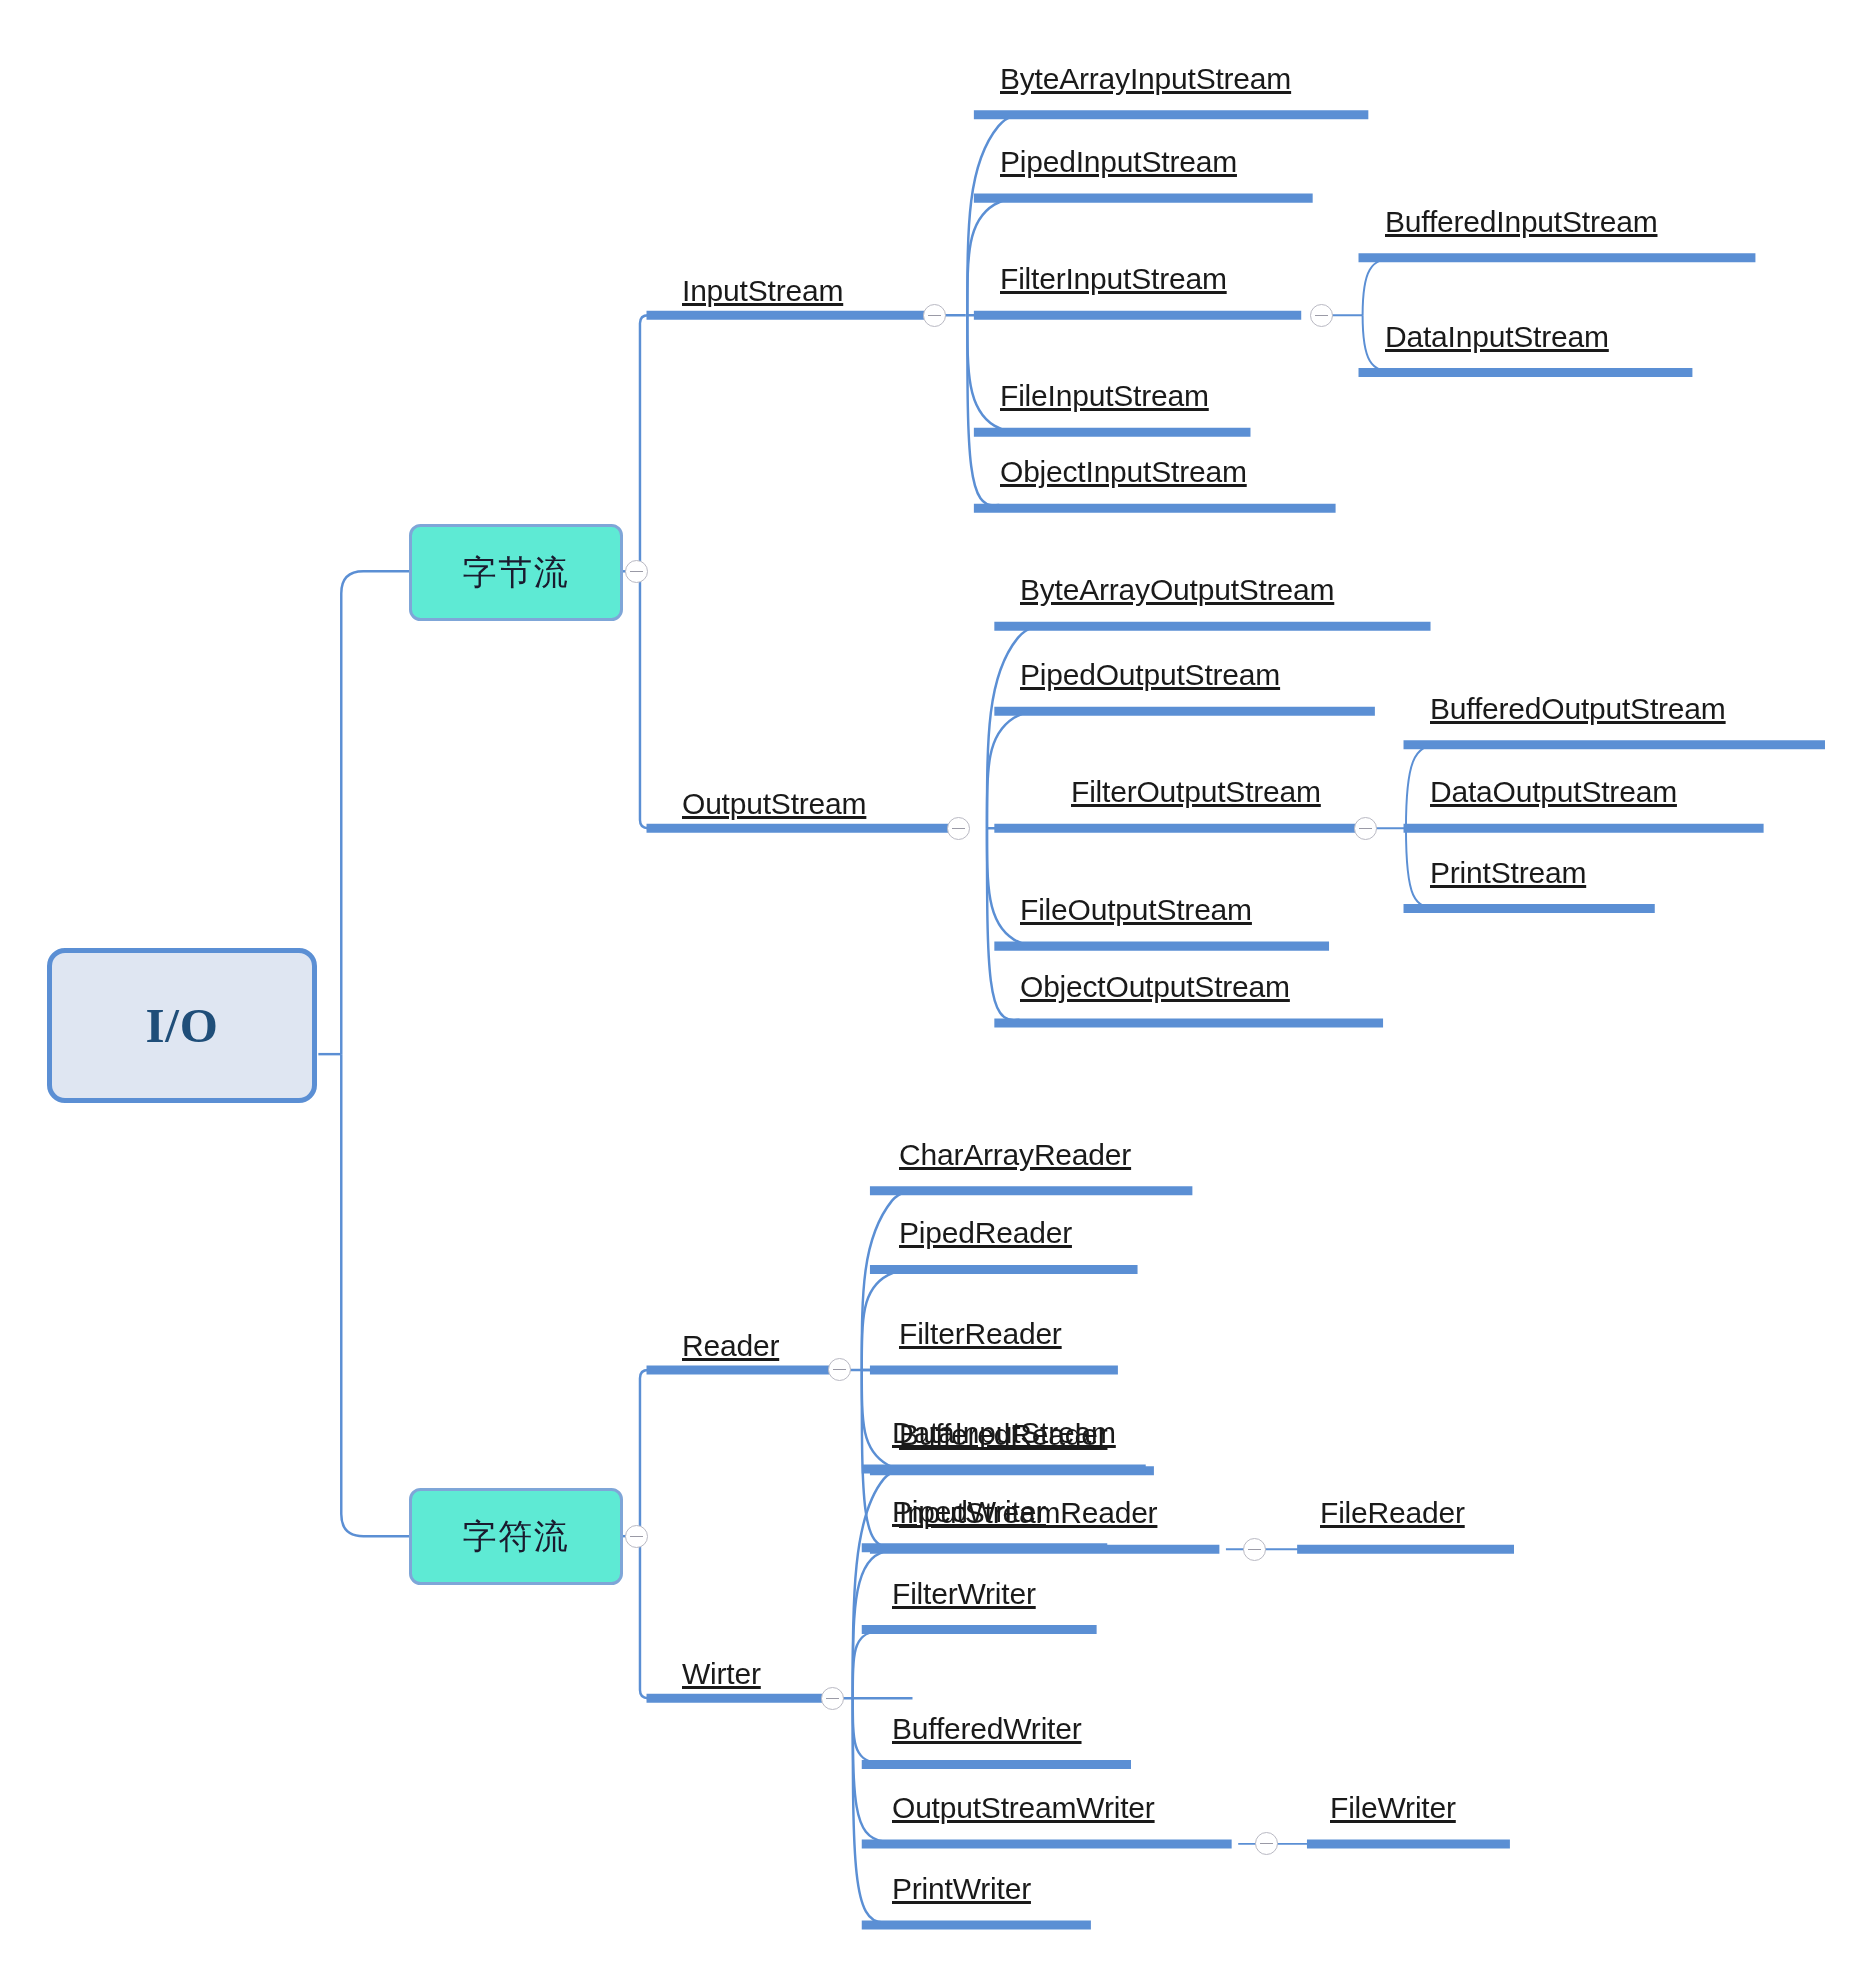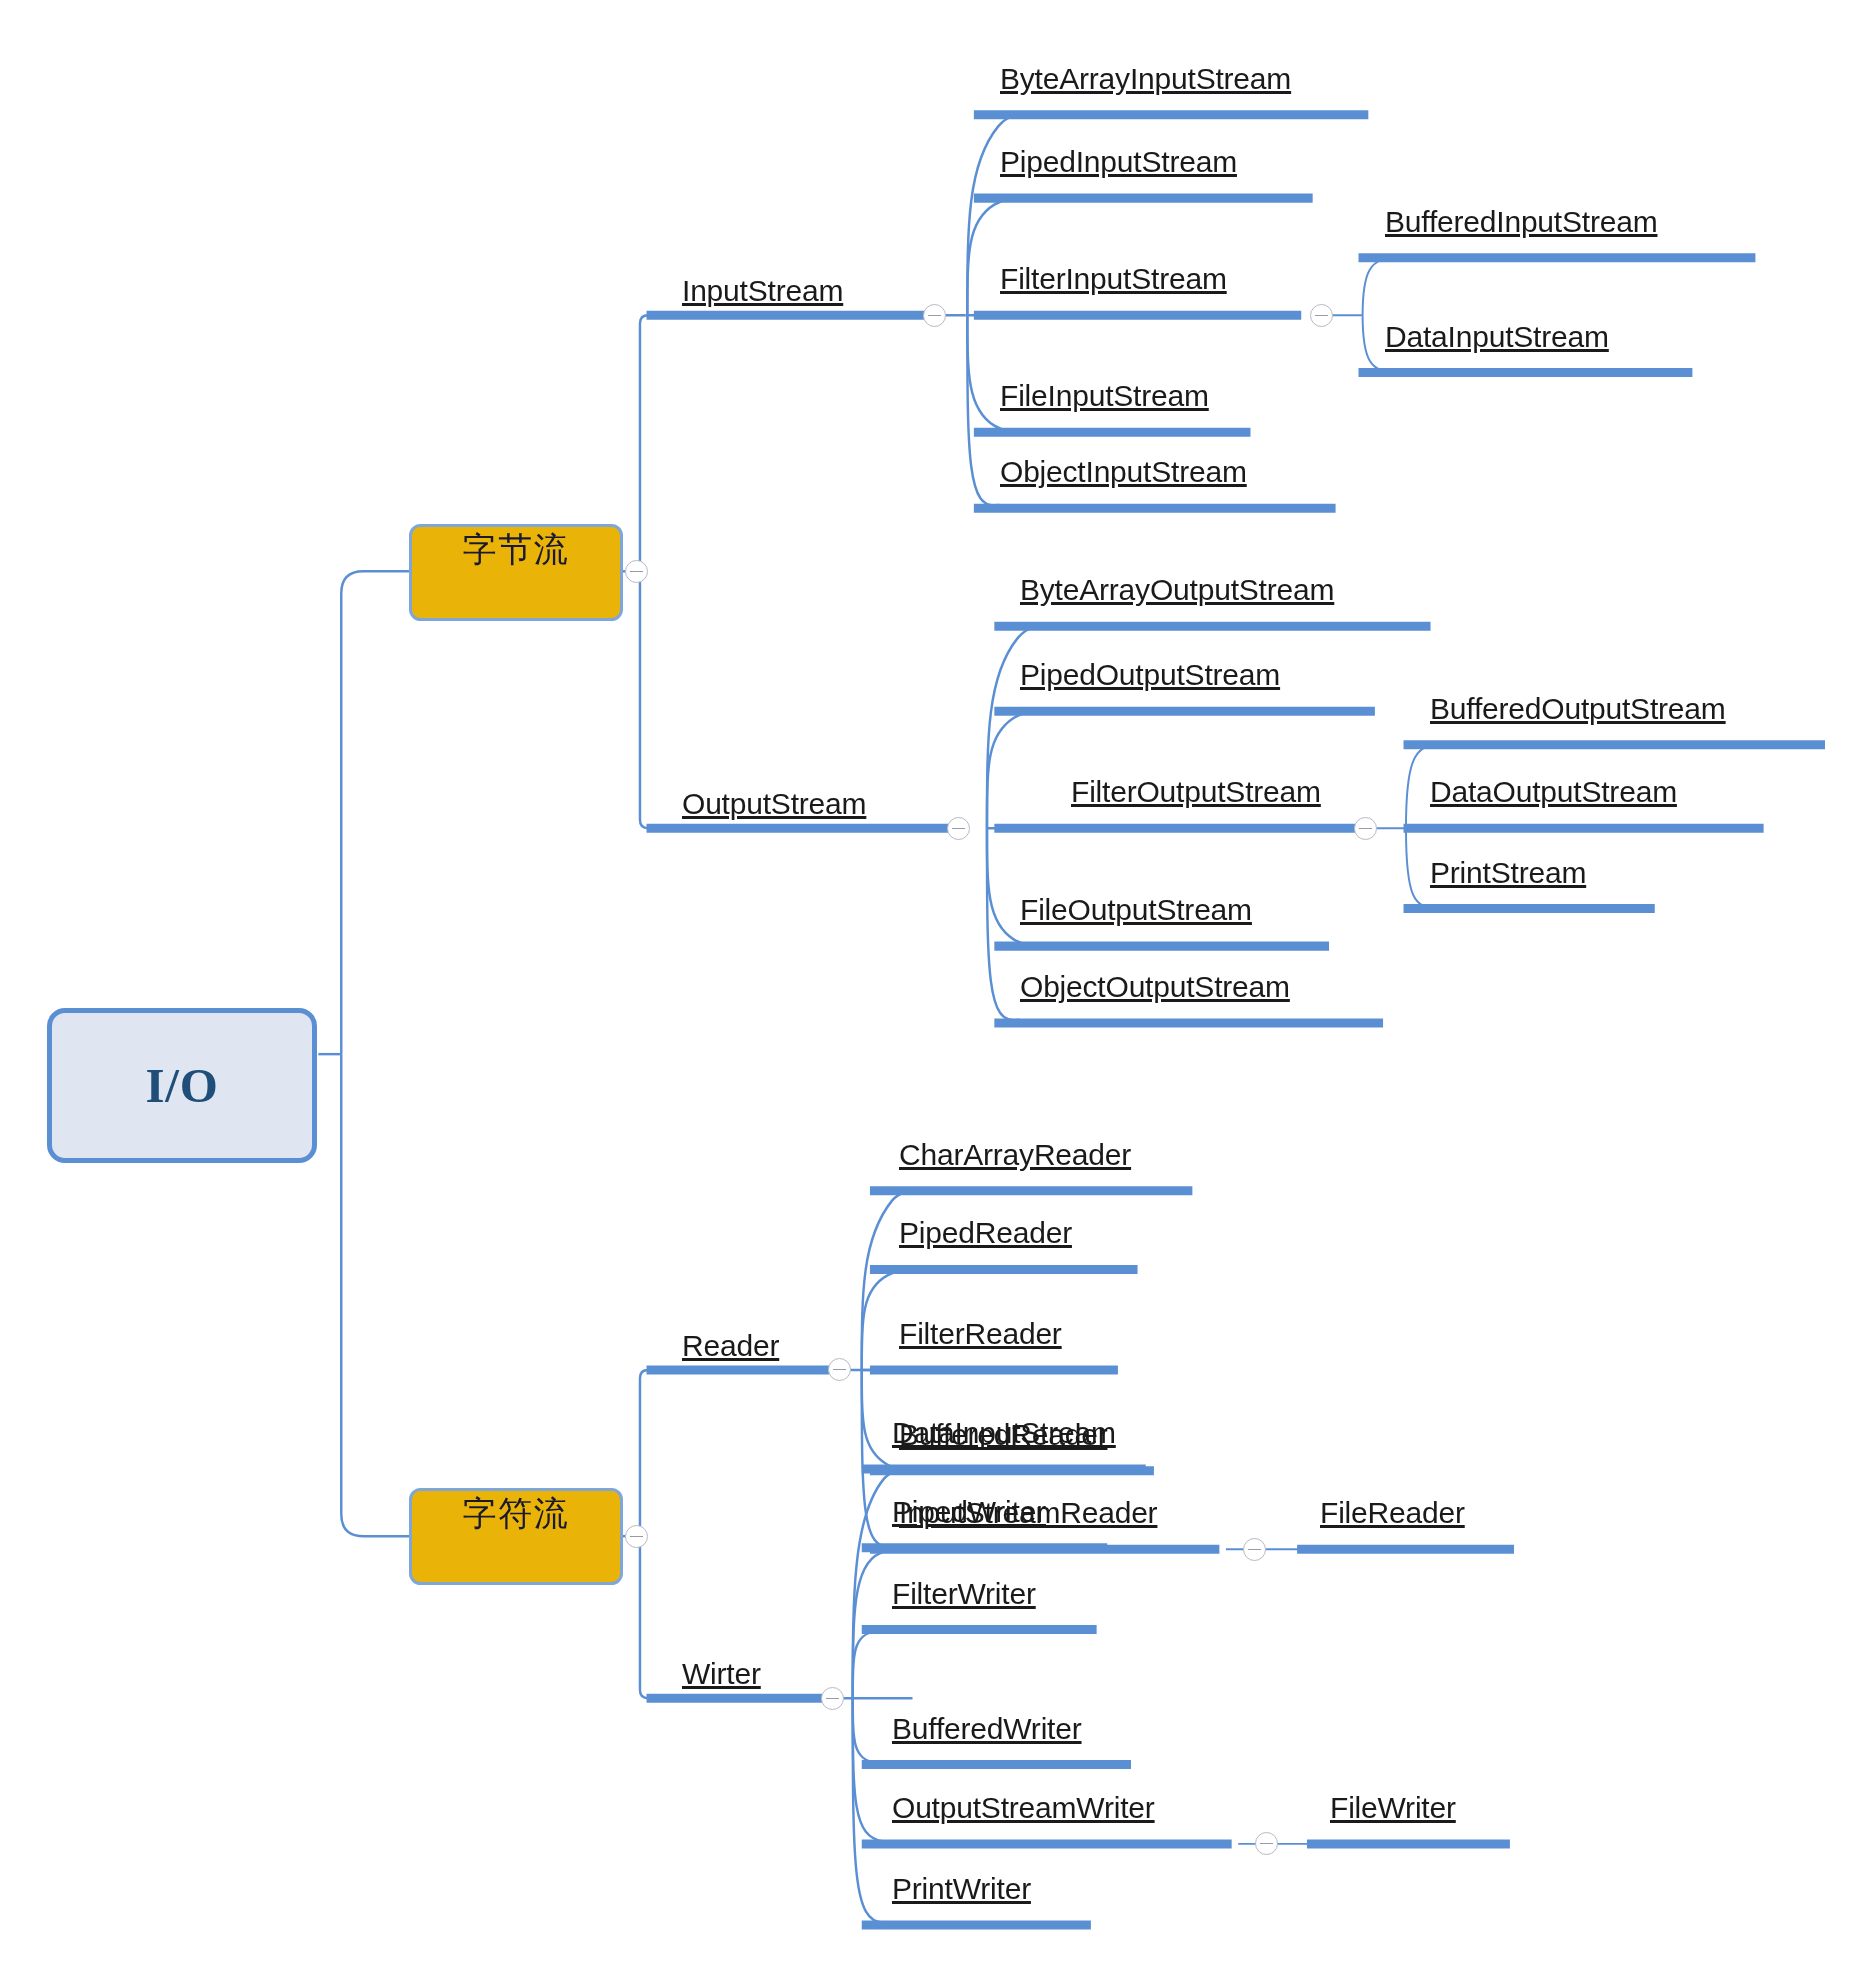--- a/index.html
+++ b/index.html
@@ -47,25 +47,25 @@
   .root-box .root-text {
     font-family: "Liberation Serif", serif;
     font-weight: bold;
     font-size: 49px;
     color: #1f4e79;
     letter-spacing: 0.8px;
   }
   .branch-box {
     position: absolute;
     box-sizing: border-box;
-    background: #eab308;
+    background: #5eead4;
     border: 3.3px solid #7fa6d8;
     border-radius: 11.5px;
     display: flex;
-    align-items: flex-start;
+    align-items: center;
     justify-content: center;
   }
   .branch-box .branch-text {
     font-family: "DejaVu Sans", sans-serif;
     font-size: 34px;
     color: #1a1a2e;
     letter-spacing: 1.6px;
   }
   .toggle {
     position: absolute;
@@ -198,21 +198,21 @@
       <line x1="1053" y1="1795" x2="1400" y2="1795"></line>
       <line x1="1053" y1="1891" x2="1353" y2="1891"></line>
       <line x1="1053" y1="1991" x2="1340" y2="1991"></line>
       <line x1="1053" y1="2156" x2="1382" y2="2156"></line>
       <line x1="1053" y1="2253" x2="1505" y2="2253"></line>
       <line x1="1597" y1="2253" x2="1845" y2="2253"></line>
       <line x1="1053" y1="2352" x2="1333" y2="2352"></line>
     </g>
   </svg>
 
-  <div class="root-box" style="left:47px; top:1008px; width:270px; height:155px;border-radius:18px;">
+  <div class="root-box" style="left:47px; top:948px; width:270px; height:155px;border-radius:18px;">
     <span class="root-text">I/O</span>
   </div>
 
   <div class="branch-box" style="left:409px; top:524px; width:214px; height:97px;">
     <span class="branch-text">字节流</span>
   </div>
   <div class="toggle" style="left:625px; top:560px;"></div>
 
   <div class="branch-box" style="left:409px; top:1488px; width:214px; height:97px;">
     <span class="branch-text">字符流</span>

